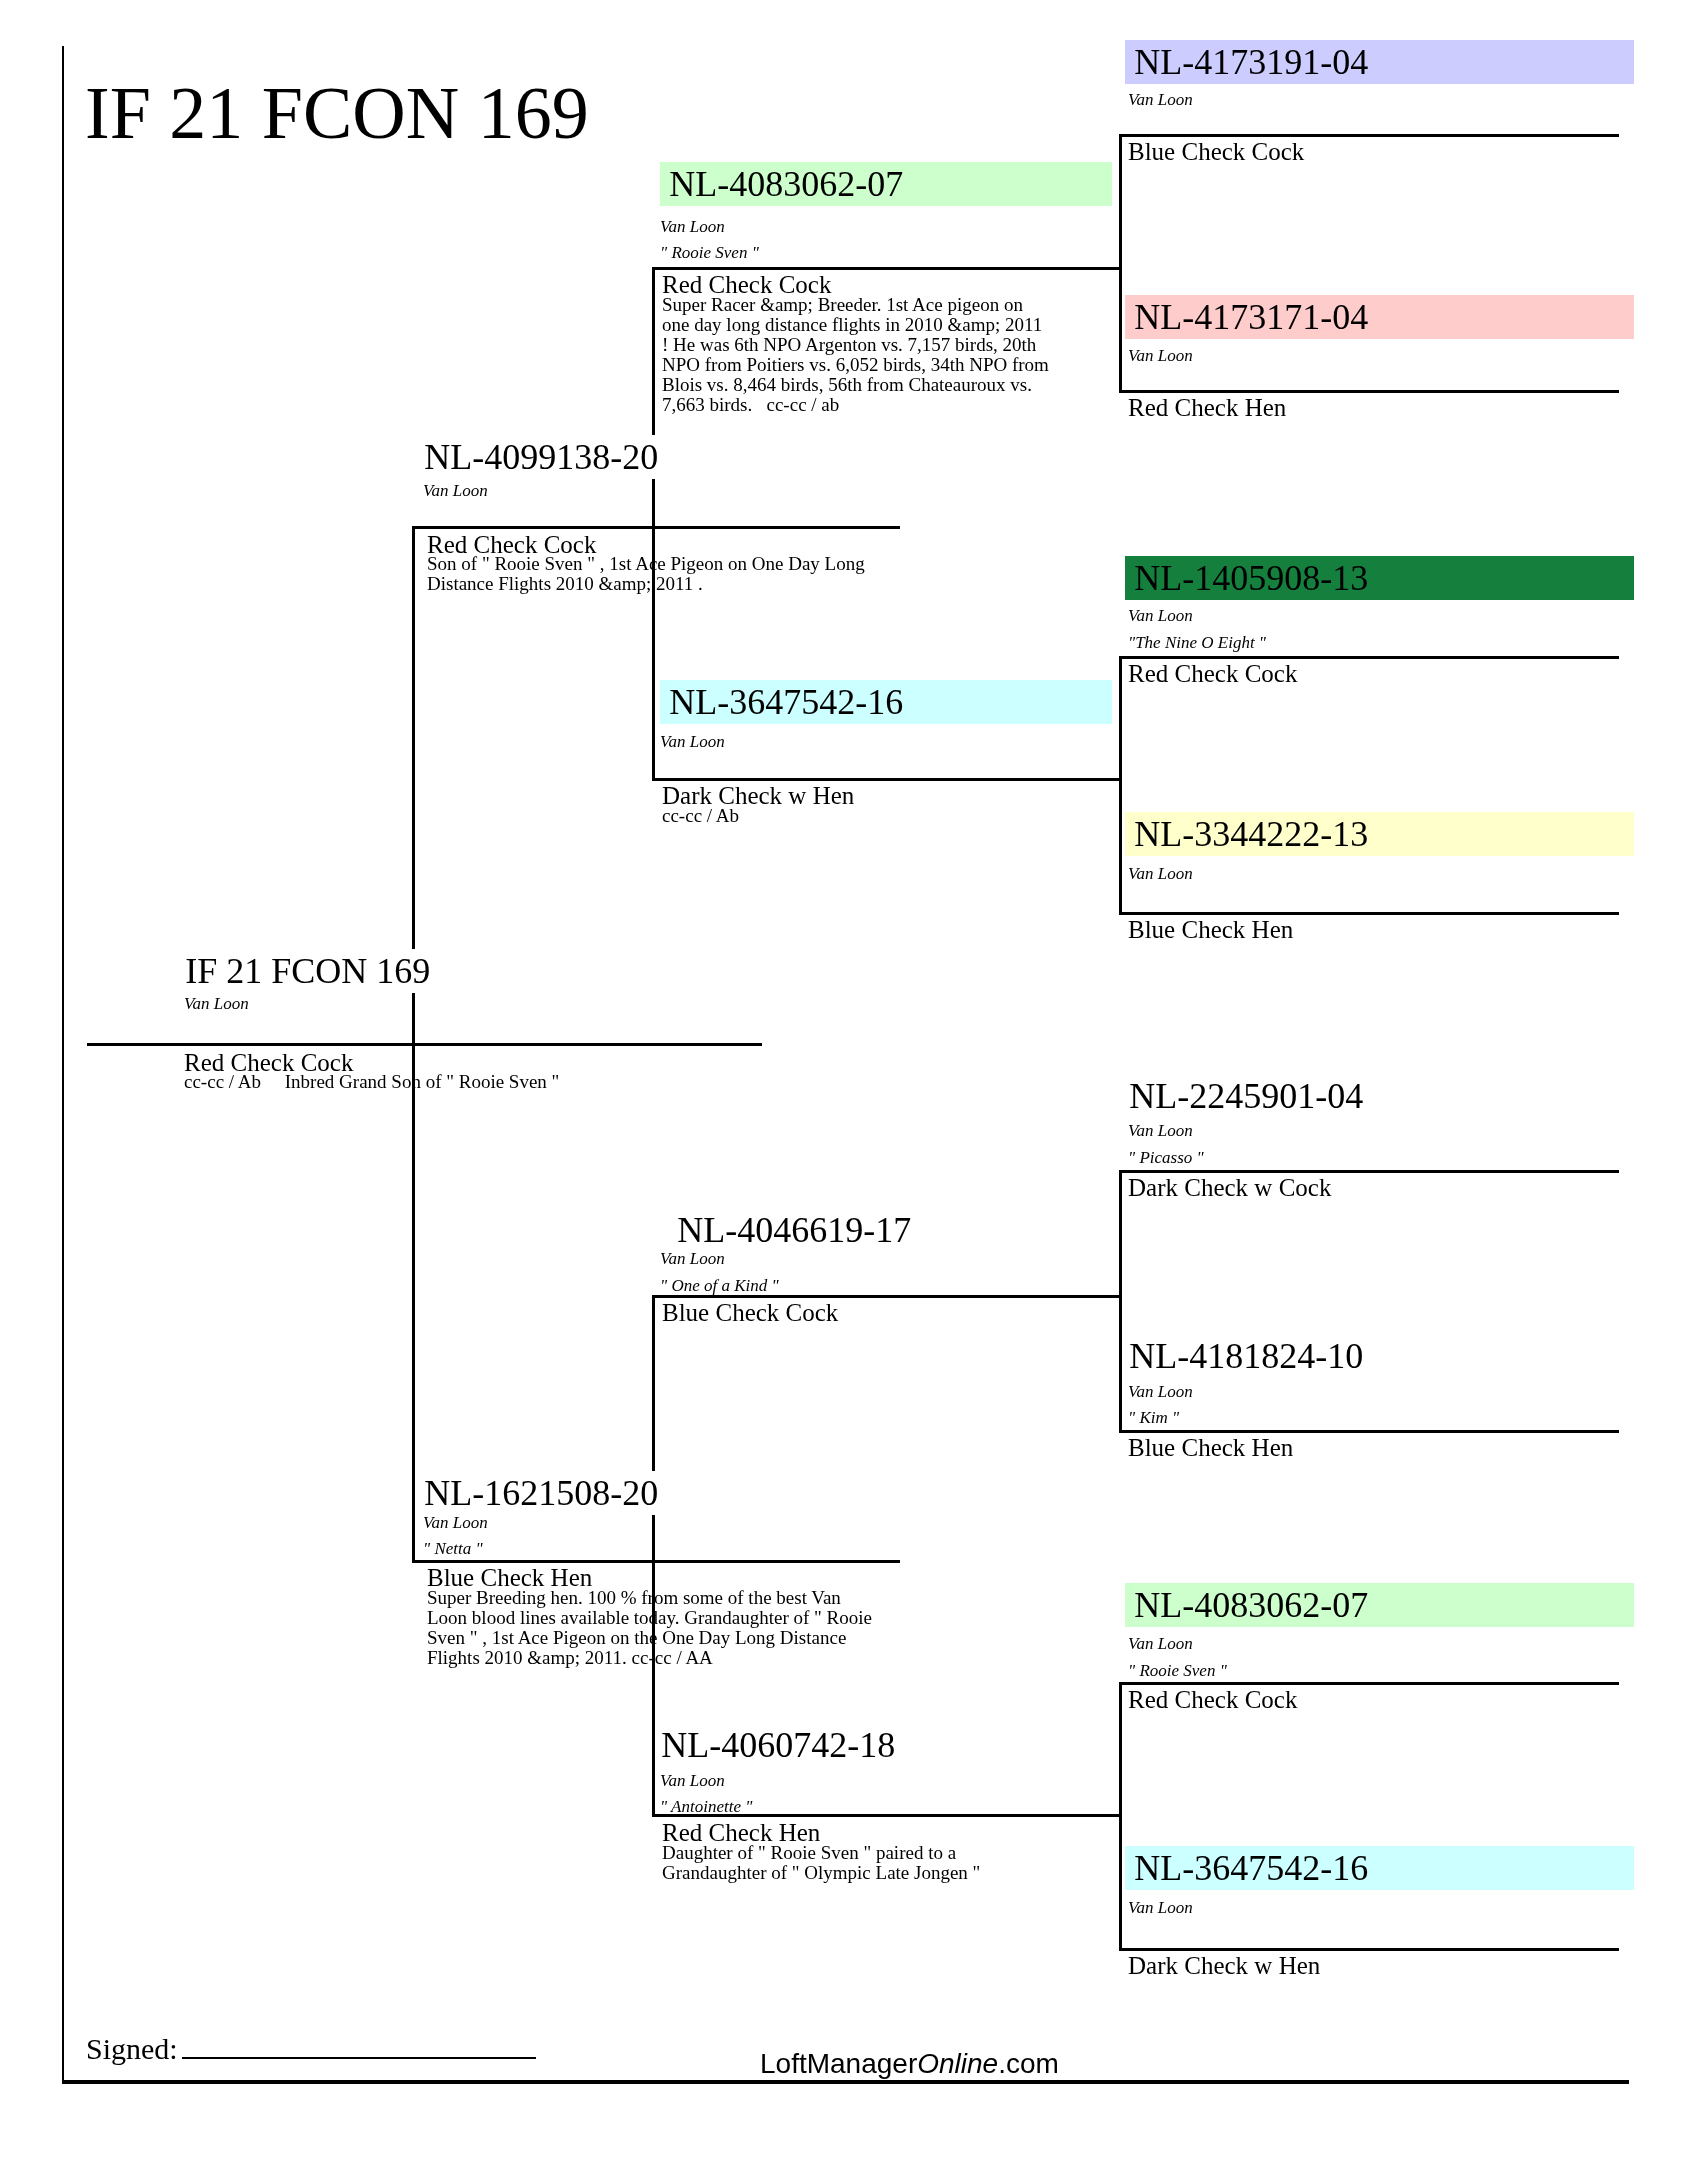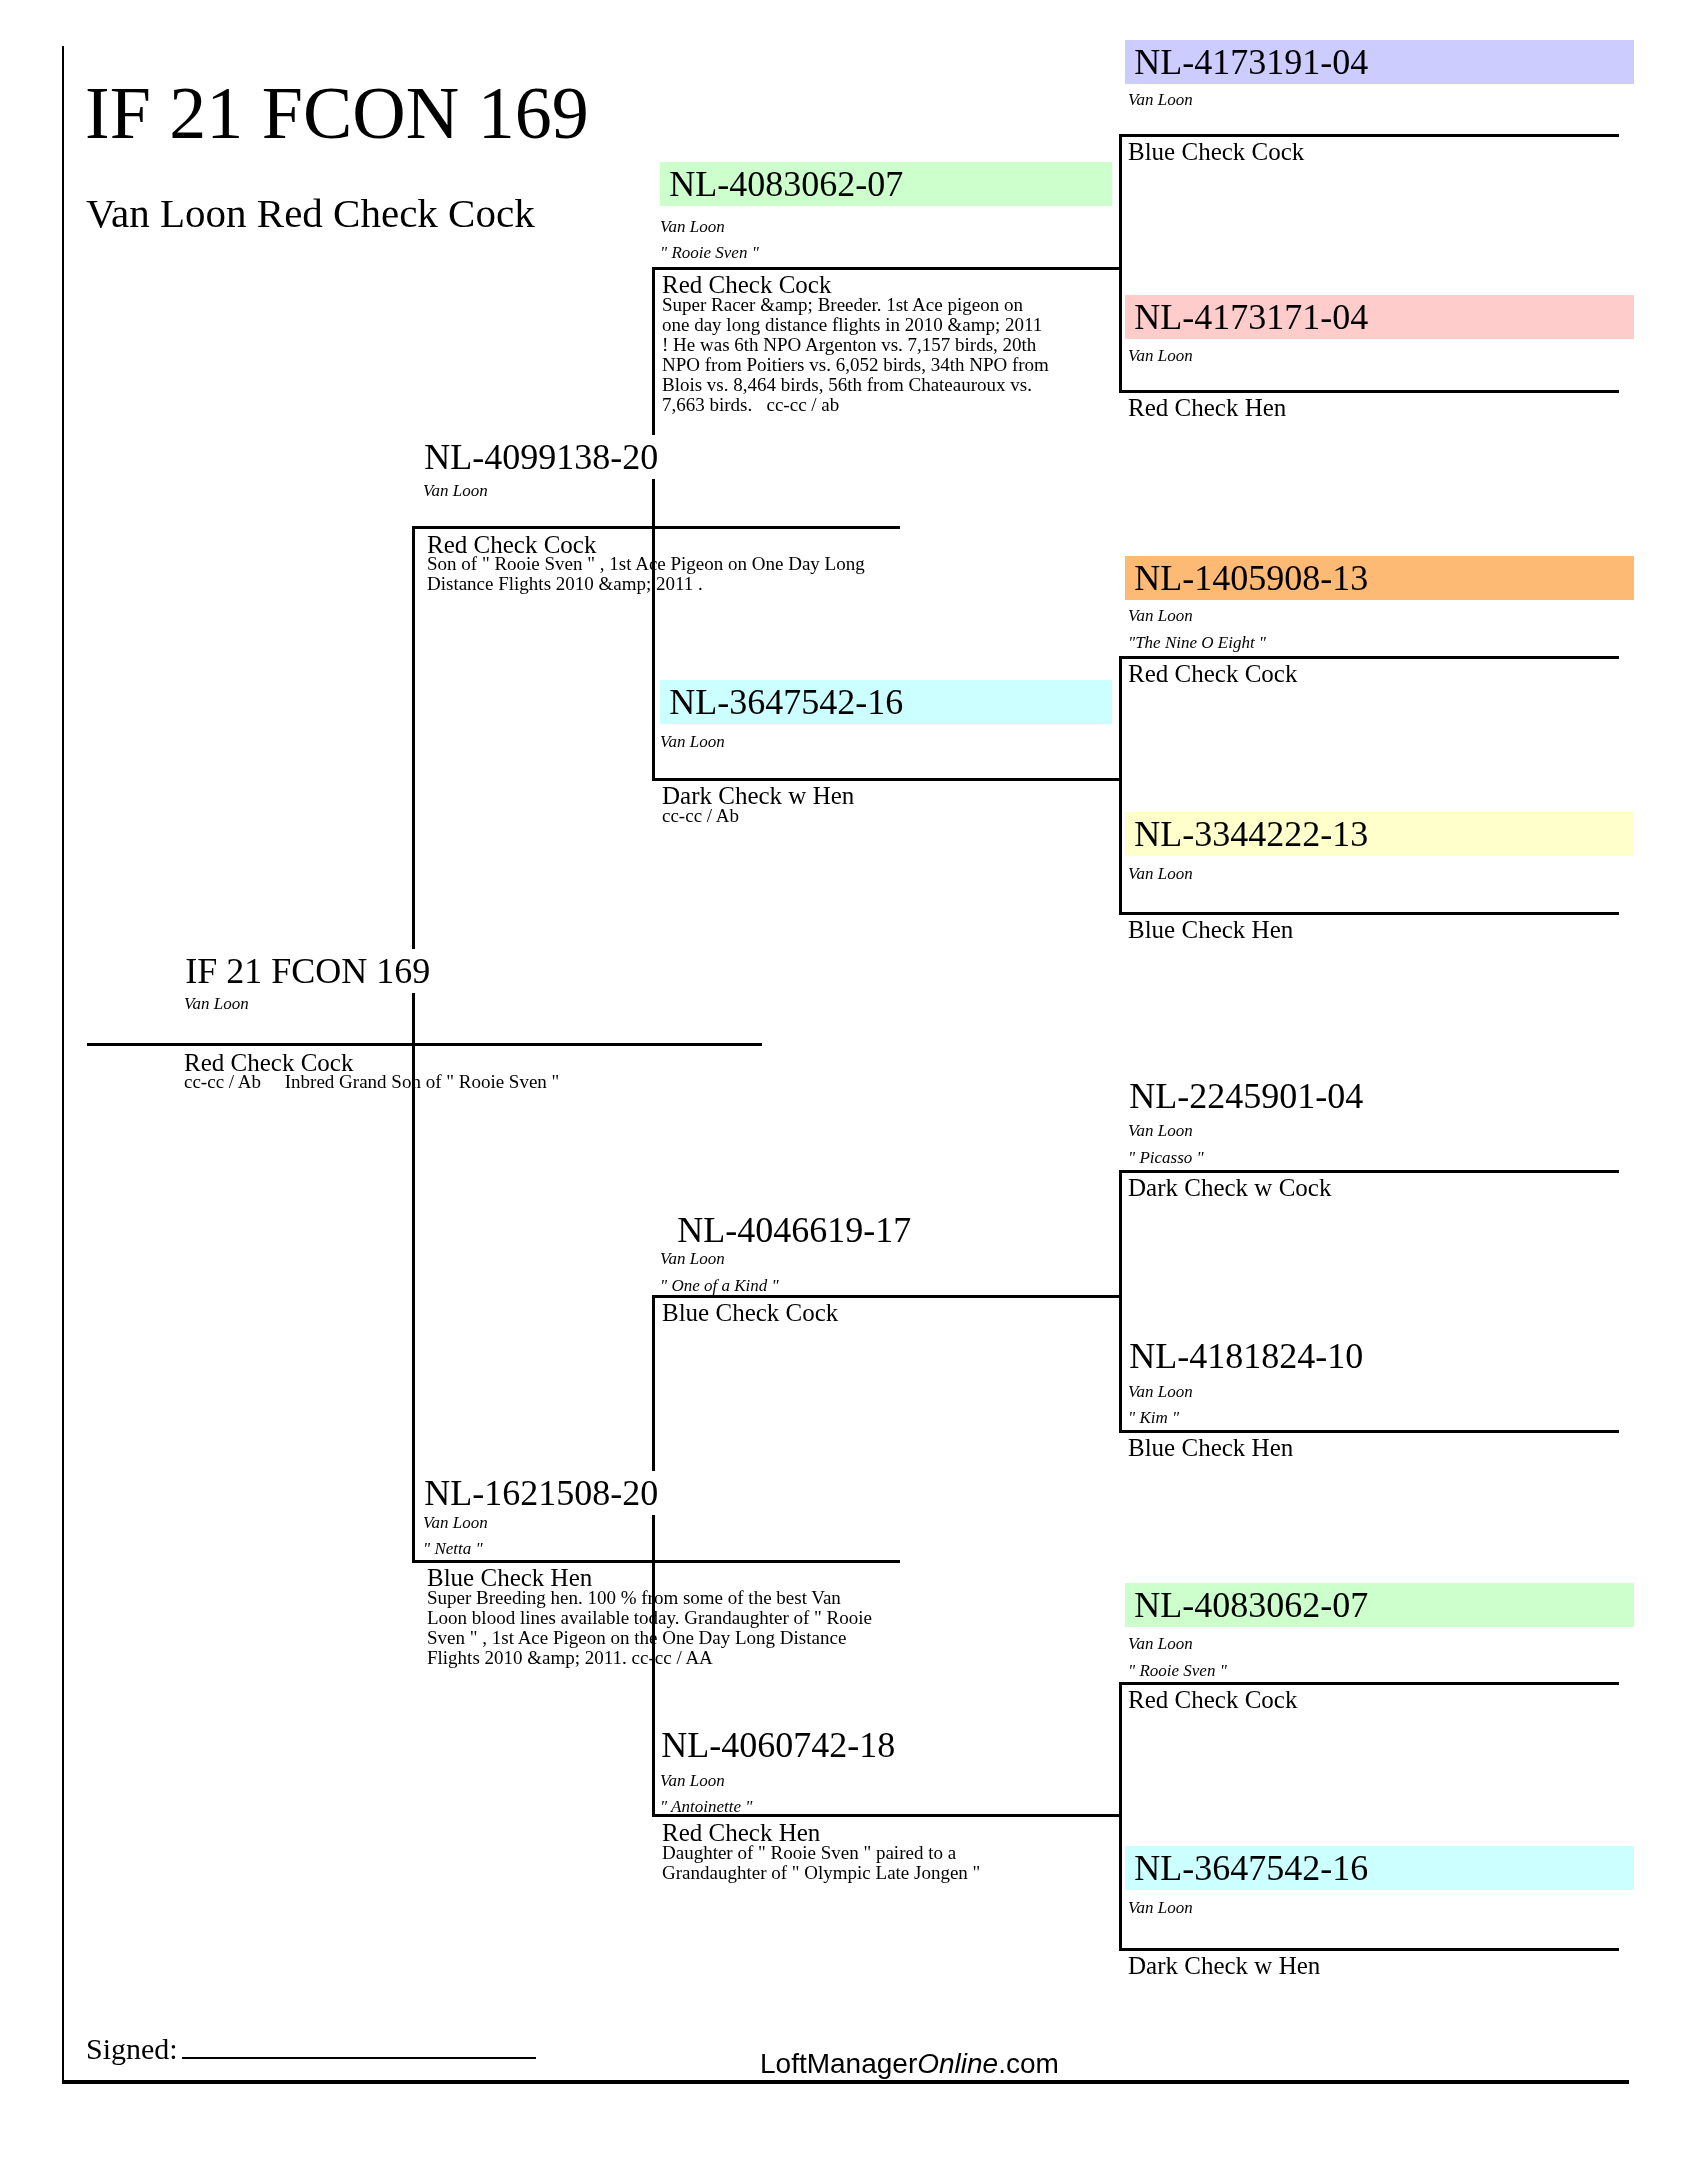--- a/index.html
+++ b/index.html
@@ -7,42 +7,41 @@
         font-family:"Liberation Serif","DejaVu Serif",serif;color:#000;}
   .line{position:absolute;background:#000;}
   .title{position:absolute;font-size:74px;line-height:1.0;white-space:nowrap;}
   .subtitle{position:absolute;font-size:41px;line-height:1.0;white-space:nowrap;}
   .band{position:absolute;font-size:36px;line-height:44px;height:44px;white-space:nowrap;z-index:3;}
   .band.bar{width:500px;padding-left:9.3px;}
   .band.plain{background:#ffffff;padding-right:13.2px;padding-left:1.3px;}
   .hl-green{background:#ccffcc;}
   .hl-lavender{background:#ccccff;}
   .hl-pink{background:#ffcccc;}
-  .hl-magenta{background:#fdba74;}
+  .hl-magenta{background:#15803d;}
   .hl-cyan{background:#ccffff;}
   .hl-yellow{background:#ffffcc;}
   .loft,.bname{position:absolute;font-size:17px;line-height:26.5px;white-space:nowrap;z-index:2;font-style:italic;}
   .cdesc{position:absolute;font-size:25px;line-height:20px;white-space:nowrap;z-index:2;}
   .notes{position:absolute;font-size:19px;line-height:20px;white-space:pre-line;z-index:2;}
   .signed{position:absolute;font-size:30px;z-index:2;}
   .sign-line{display:inline-block;width:354px;border-bottom:2.6px solid #000;height:26.5px;margin-left:4px;}
   .brand{position:absolute;font-family:"Liberation Sans","DejaVu Sans",sans-serif;
          font-size:28px;z-index:2;white-space:nowrap;}
   .brand .it{font-style:italic;}
 </style>
 </head>
 <body>
 
 <div class="page">
 
   <div class="line" style="left:62px;top:46px;width:2px;height:2035px;"></div>
   <div class="line" style="left:62px;top:2080px;width:1567px;height:4px;"></div>
 
   <div class="title" style="left:85px;top:76px;">IF 21 FCON 169</div>
-  <div class="subtitle" style="left:86px;top:193px;">Van Loon Red Check Cock</div>
 
   <div class="line" style="left:412px;top:526px;width:2.6px;height:1037px;"></div>
   <div class="line" style="left:652px;top:267px;width:2.6px;height:513px;"></div>
   <div class="line" style="left:652px;top:1295px;width:2.6px;height:521px;"></div>
   <div class="line" style="left:1119px;top:134px;width:2.6px;height:259px;"></div>
   <div class="line" style="left:1119px;top:656px;width:2.6px;height:258px;"></div>
   <div class="line" style="left:1119px;top:1170px;width:2.6px;height:263px;"></div>
   <div class="line" style="left:1119px;top:1682px;width:2.6px;height:269px;"></div>
 
   <div class="line" style="left:87px;top:1043px;width:675px;height:2.6px;"></div>

